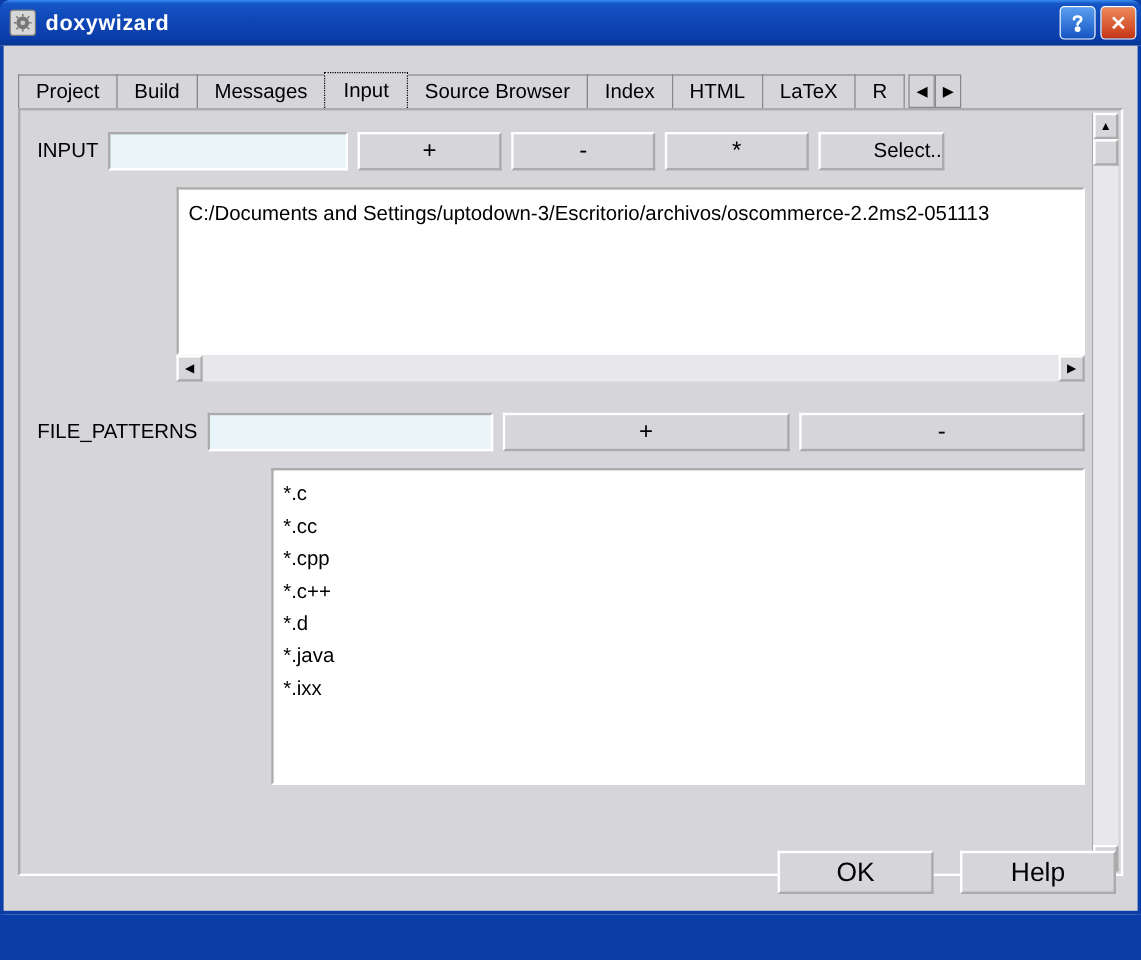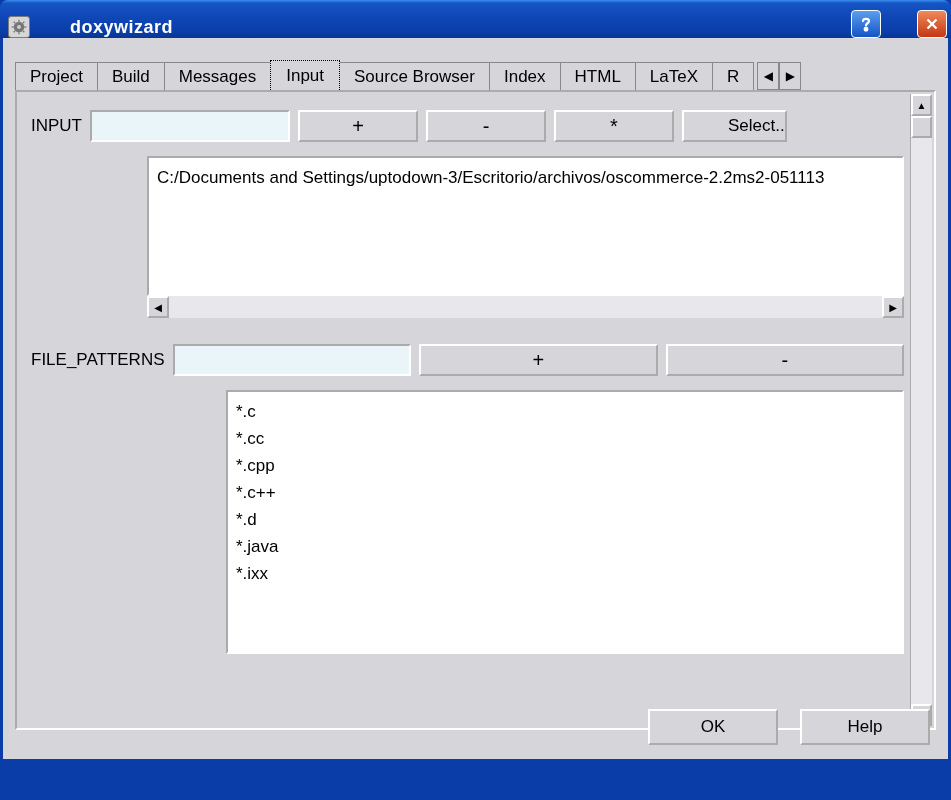--- a/index.html
+++ b/index.html
@@ -1,20 +1,20 @@
 <!DOCTYPE html>
 <html><head>
 <meta charset="utf-8">
 <style>
   * { box-sizing: border-box; margin: 0; padding: 0; font-family: Tahoma, Arial, sans-serif; }
   body { background: #0a3da8; width: 951px; height: 800px; overflow: hidden; }
 
   
   .titlebar { height: 38px; background: linear-gradient(to bottom, #3a8df0 0%, #1555c4 8%, #1048b8 40%, #0a3da8 85%, #083590 100%);
-              display:flex; align-items:flex-end; padding:0 4px 0 8px; border-radius:8px 8px 0 0;gap:32px; }
+              display:flex; align-items:center; padding:0 4px 0 8px; border-radius:8px 8px 0 0; }
   .title-icon { width:22px; height:22px; background:#d7d7d7; border:1px solid #7b7b7b;
                 display:flex; align-items:center; justify-content:center; border-radius:3px; margin-right:8px; flex-shrink:0; }
   .title-icon svg { width:16px; height:16px; }
   .title-text { color:#fff; font-size:18px; font-weight:bold; flex:1; letter-spacing:0.5px; }
   .title-btn { width:30px; height:28px; border-radius:4px; margin-left:4px; display:flex;
                align-items:center; justify-content:center; border:1px solid #fff; cursor:pointer;
                background:linear-gradient(to bottom,#5a9ff0,#1555c4); color:#fff; font-weight:bold; font-size:18px; }
   .title-btn.close { background:linear-gradient(to bottom,#f08a5a,#c43615); }
   .title-btn svg { width:18px; height:18px; stroke:#fff; stroke-width:3; fill:none; }
 
@@ -62,21 +62,21 @@
              font-size:17px; overflow:hidden; }
   .listbox.tall { height:264px; }
   .listbox .it { line-height:27px; white-space:nowrap; overflow:hidden; text-overflow:clip; }
   .hscroll { height:22px; background:#d6d5da; display:flex; }
   .hscroll .hb { width:22px; height:22px; border:2px outset #fff; background:#d6d5da;
                  display:flex; align-items:center; justify-content:center; font-size:10px; cursor:pointer;}
   .hscroll .ht { flex:1; background:#e8e7ec; }
 
   
   .bottom { position:absolute; bottom:14px; right:18px; display:flex; gap:22px; }
-  .bottom .btn { min-width:130px; height:36px; font-size:17px; }
+  .bottom .btn { min-width:130px; height:36px; font-size:22px; }
 </style>
 </head>
 <body>
 
 <div class="titlebar">
   <div class="title-icon">
     <svg viewBox="0 0 24 24">
         <circle cx="12" cy="12" r="8" fill="#777"></circle>
         <circle cx="12" cy="12" r="3" fill="#ccc"></circle>
       <g stroke="#777" stroke-width="2">

